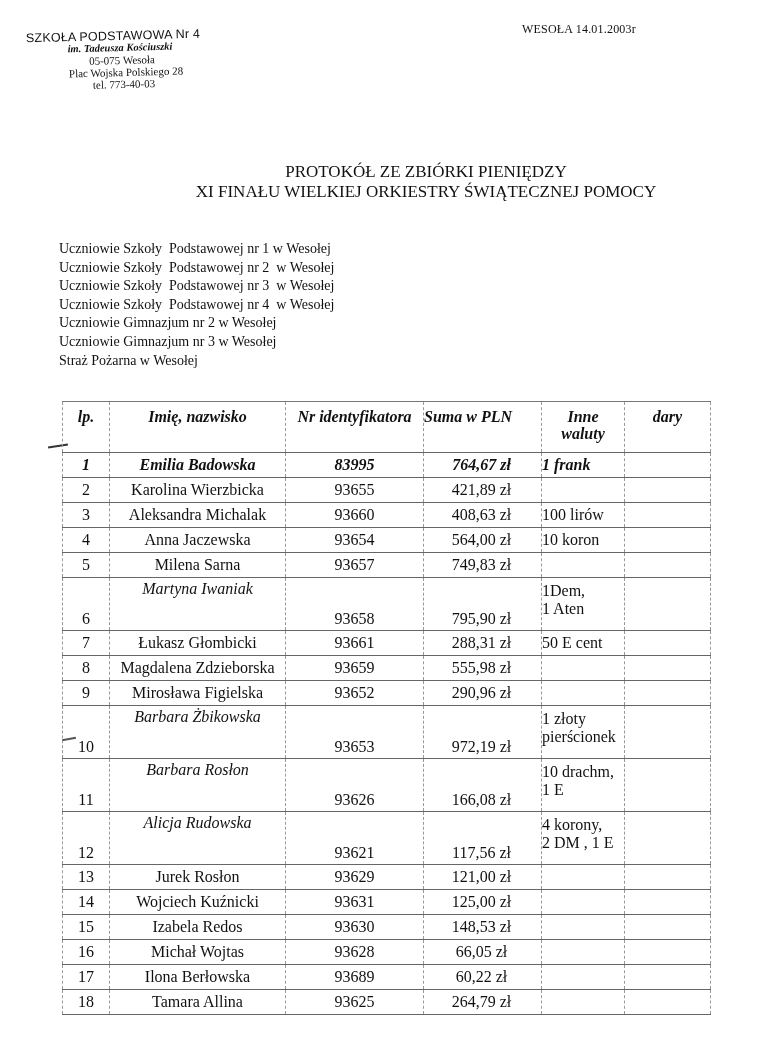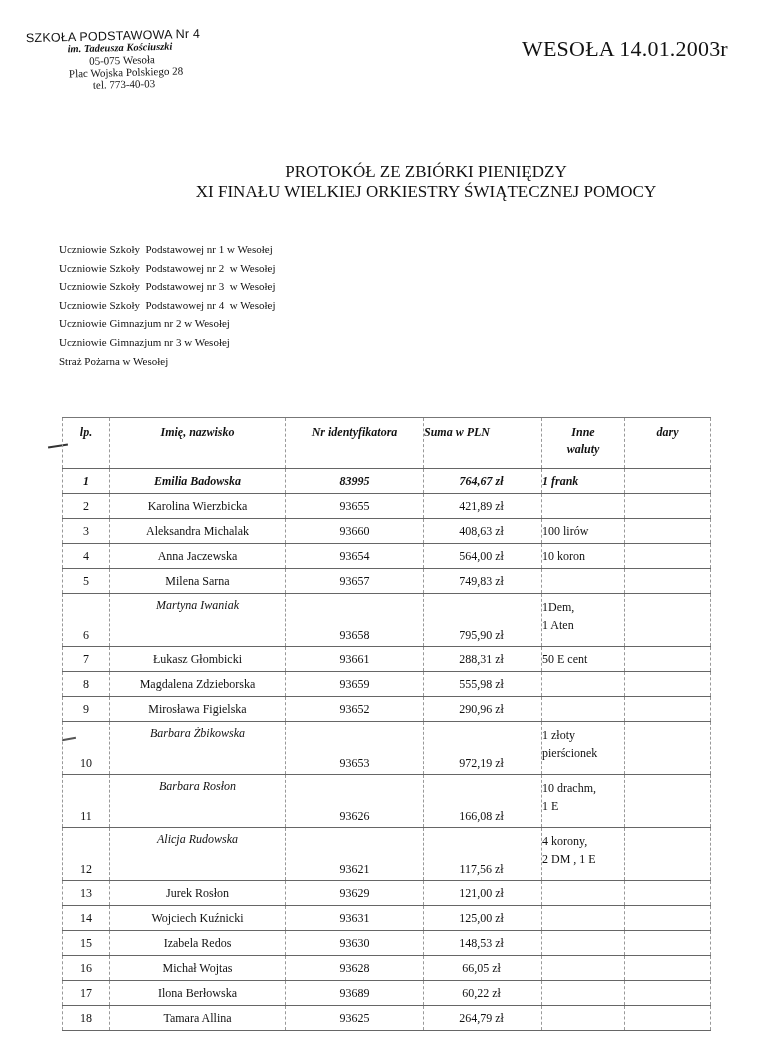--- a/index.html
+++ b/index.html
@@ -4,27 +4,27 @@
 <style>
   html, body { margin:0; padding:0; background:#fff; }
   body { width:772px; height:1045px; position:relative; overflow:hidden; color:#111;
          font-family:"Liberation Serif", "DejaVu Serif", serif; }
   .stamp { position:absolute; left:18px; top:30px; width:190px; text-align:center; line-height:12px; }
   .stamp .s1 { font-family:"Liberation Sans", "DejaVu Sans", sans-serif; font-size:12.5px; letter-spacing:0.2px; transform:rotate(-1.5deg); }
   .stamp .s2 { font-size:10.5px; font-weight:bold; font-style:italic; transform:rotate(-1.5deg); margin-left:14px;}
   .stamp .s3 { font-size:11px; transform:rotate(-1.5deg); margin-left:18px;}
   .stamp .s4 { font-size:11px; transform:rotate(-1.5deg); margin-left:26px;}
   .stamp .s5 { font-size:11px; transform:rotate(-1.5deg); margin-left:22px;}
-  .date { position:absolute; left:522px; top:36px; font-size:22px; letter-spacing:0.2px; }
+  .date { position:absolute; left:522px; top:22px; font-size:12px; letter-spacing:0.2px; }
   .title { position:absolute; left:0; width:860px; text-align:center; font-size:17px; line-height:20px; }
   .t1 { top:162px; margin-left:-4px; }
   .t2 { top:182px; margin-left:-4px; }
-  .participants { position:absolute; left:59px; top:240px; font-size:11px; line-height:18.6px; }
+  .participants { position:absolute; left:59px; top:240px; font-size:14px; line-height:18.6px; }
   .participants div { white-space:pre; }
-  table { position:absolute; left:62px; top:401px; border-collapse:collapse; font-size:12px;margin-top:16px; }
+  table { position:absolute; left:62px; top:401px; border-collapse:collapse; font-size:16px; }
   td, th { border-left:1px dashed #999; border-right:1px dashed #999; padding:0; vertical-align:top; }
   tr { border-bottom:1.5px solid #666; }
   tr.head { border-top:1.5px solid #777; }
   th { font-style:italic; font-weight:bold; text-align:center; height:44px; padding-top:6px; line-height:17px; }
   td { height:24px; line-height:24px; }
   tr.tall td { height:48px; }
   .c-lp { width:46px; text-align:center; }
   .c-name { width:175px; text-align:center; }
   .c-id { width:137px; text-align:center; }
   .c-sum { width:115px; text-align:center; padding-right:2px; }

